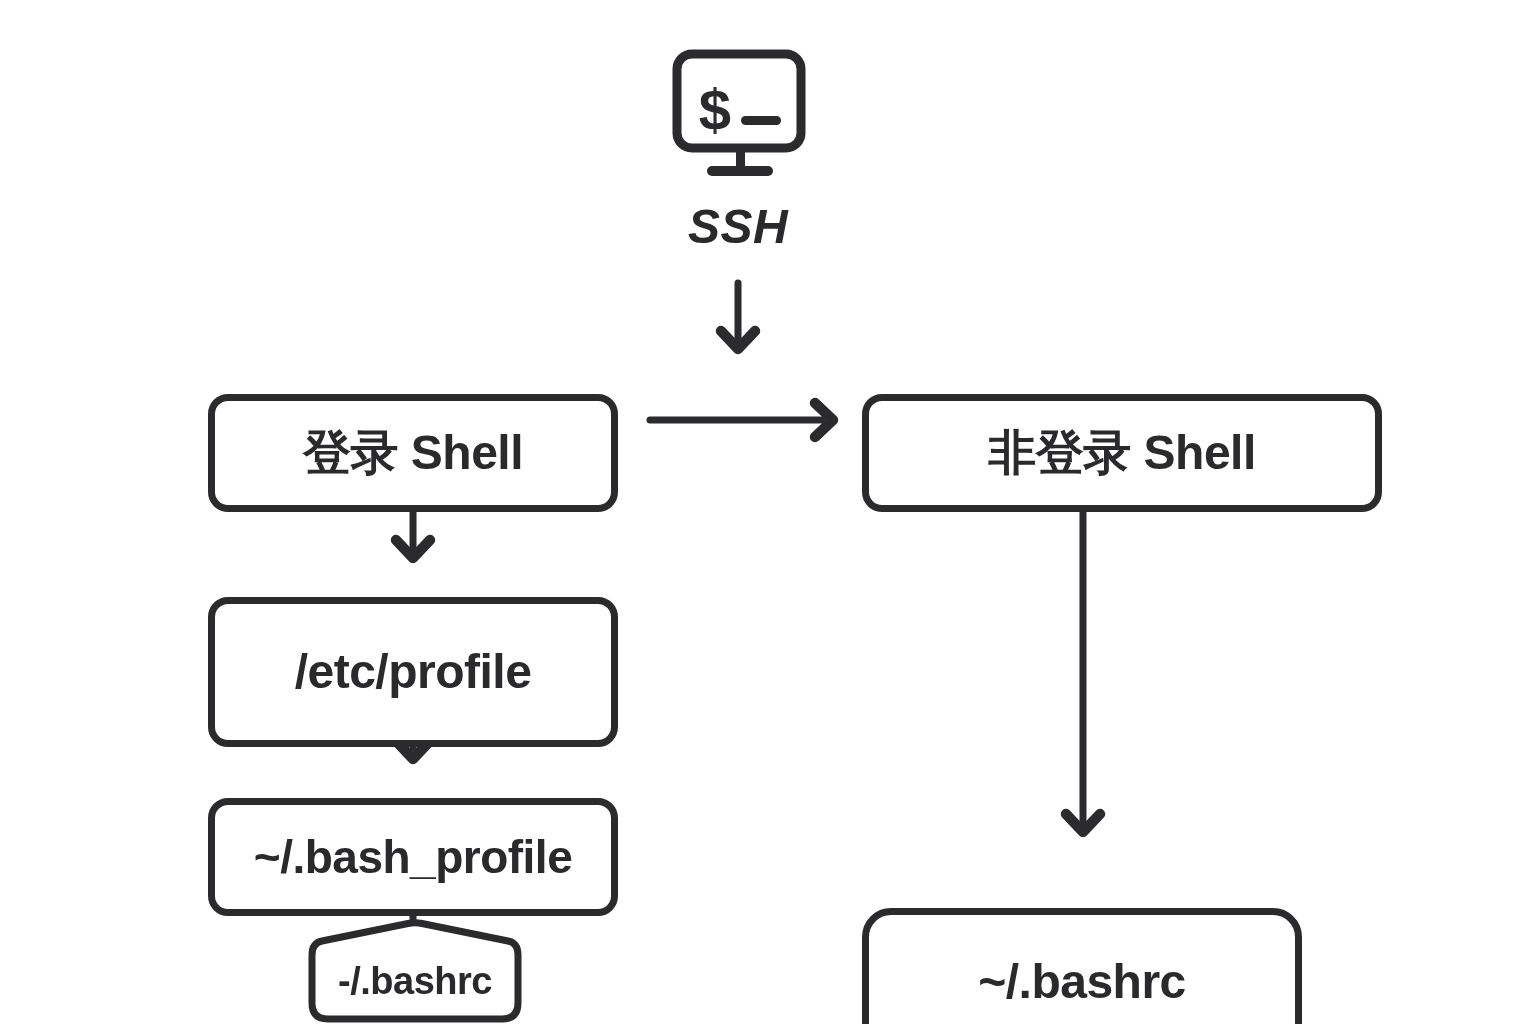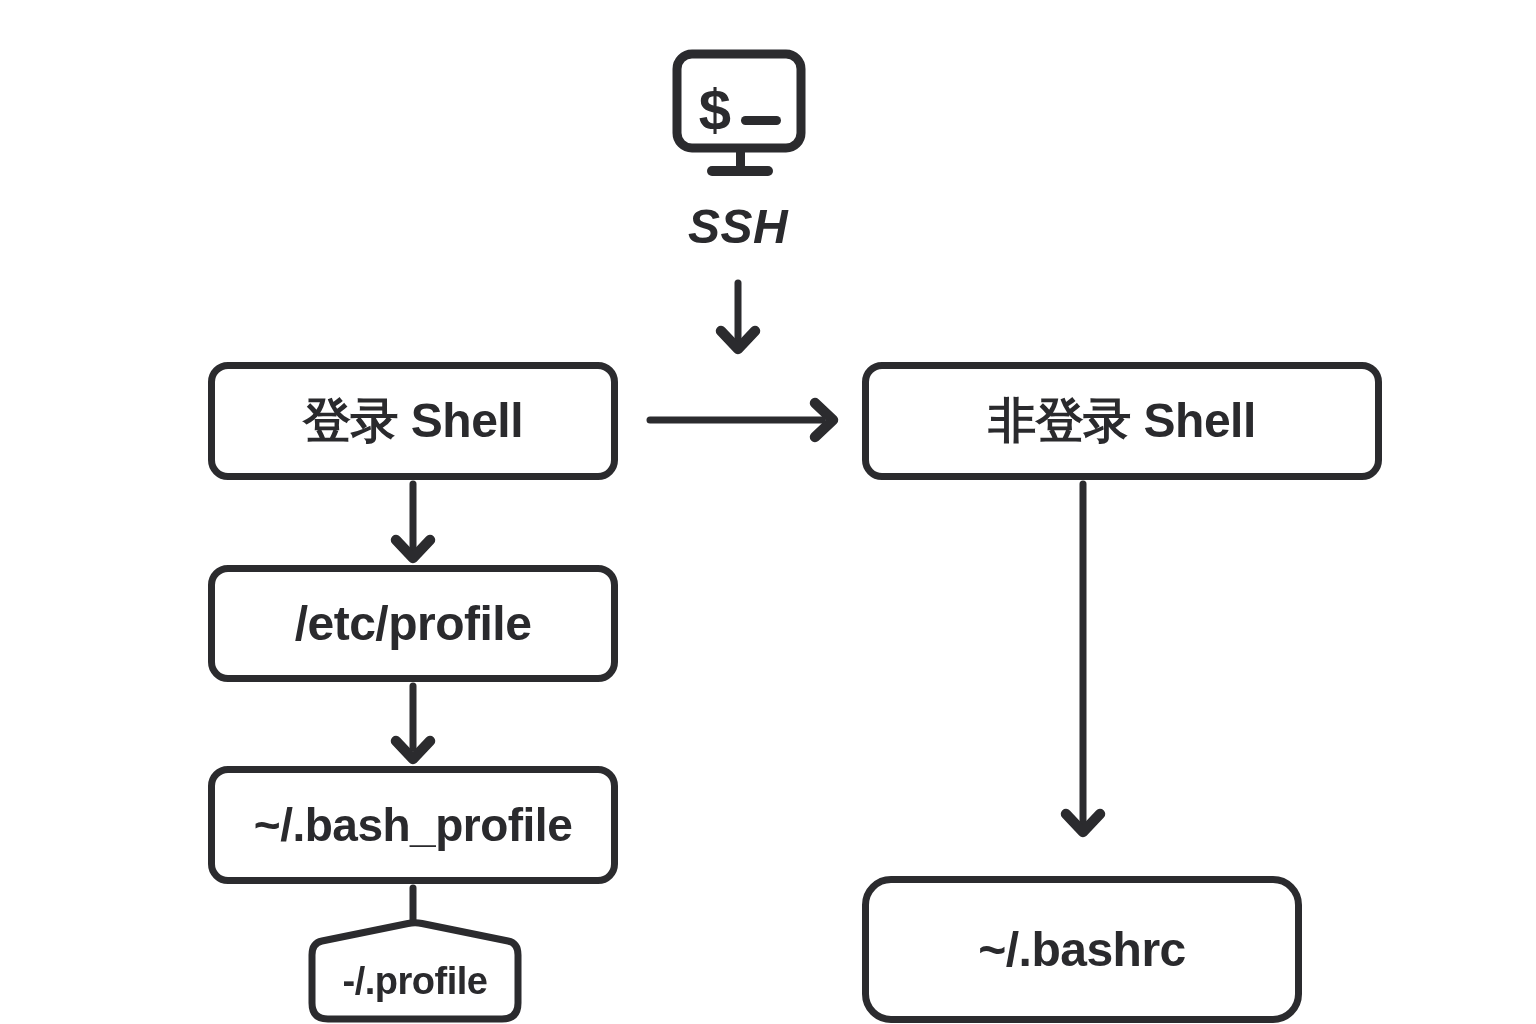--- a/index.html
+++ b/index.html
@@ -38,24 +38,25 @@
     border: 7px solid #2b2b2e;
     border-radius: 20px;
     display: flex;
     align-items: center;
     justify-content: center;
     font-size: 48px;
     font-weight: 700;
     letter-spacing: -0.5px;
     white-space: nowrap;
     line-height: 1;
+    margin-top: 32px;
   }
   .node-login      { left: 208px; top: 362px; width: 410px; height: 118px; }
   .node-nonlogin   { left: 862px; top: 362px; width: 520px; height: 118px; }
-  .node-etcprofile { left: 208px; top: 565px; width: 410px; height: 117px; }
+  .node-etcprofile { left: 208px; top: 565px; width: 410px; height: 150px; }
   .node-bashprof   { left: 208px; top: 766px; width: 410px; height: 118px; font-size: 46px; }
   .node-bashrcR    { left: 862px; top: 876px; width: 440px; height: 147px; border-radius: 29px; }
   .peaked-node {
     position: absolute;
     left: 308px; top: 919px;
     width: 214px; height: 104px;
   }
   .peaked-node svg { position: absolute; left: 0; top: 0; }
   .peaked-label {
     position: absolute;
@@ -153,16 +154,16 @@
                L 100 4.5
                Q 107 3 114 4.5
                L 200 22
                Q 210 24 210 36
                L 210 84
                Q 210 100 194 100
                L 20 100
                Q 4 100 4 84
                Z" fill="#ffffff" stroke="#2b2b2e" stroke-width="7" stroke-linejoin="round"></path>
     </svg>
-    <div class="peaked-label">-/.profile</div>
+    <div class="peaked-label">-/.bashrc</div>
   </div>
 
 </div>
 
 </body></html>

